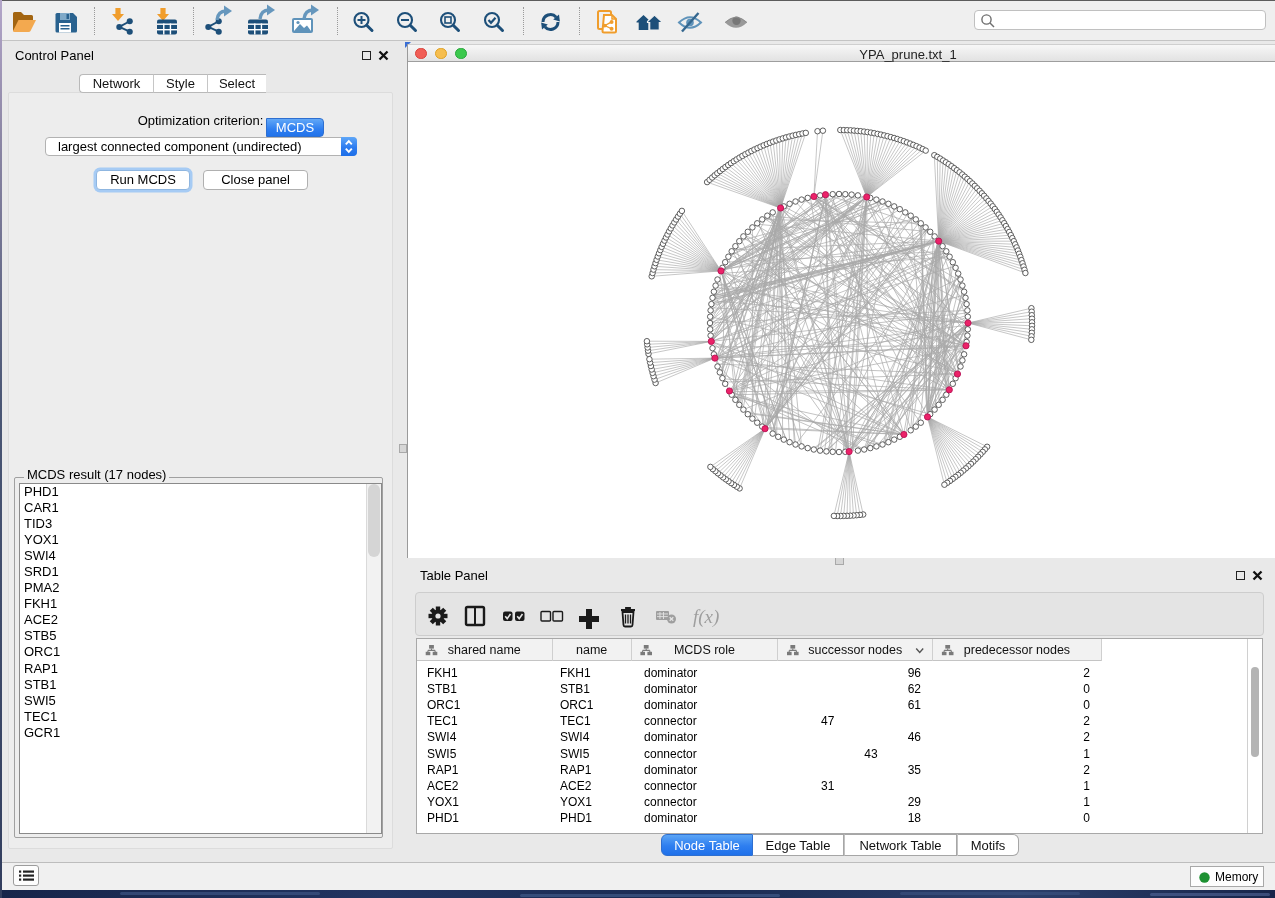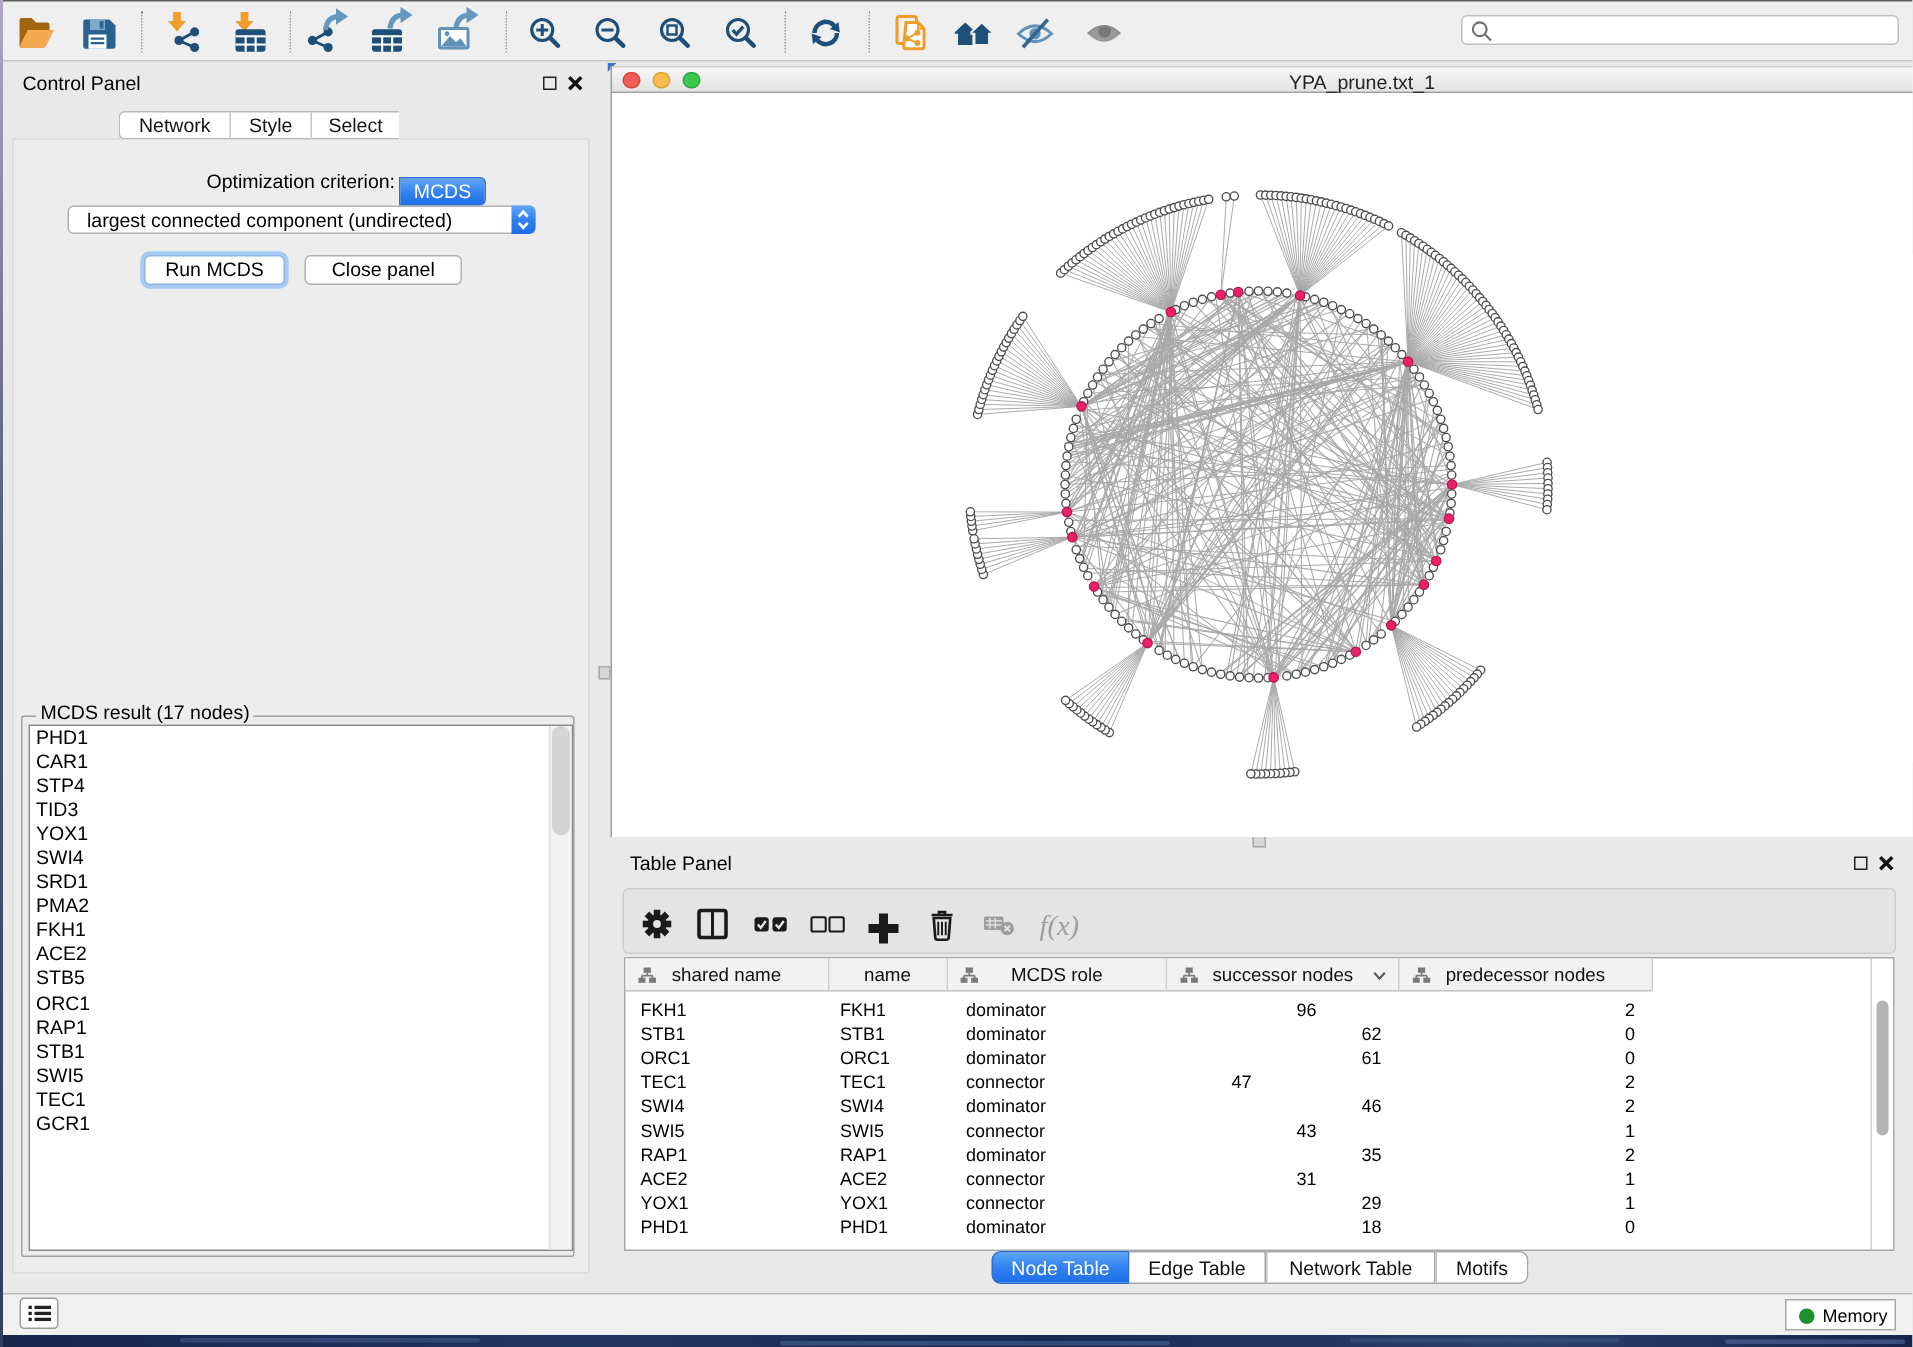--- a/index.html
+++ b/index.html
@@ -209,21 +209,20 @@
   </svg>
 </div>
 <div class="btn" id="btn-run">Run MCDS</div>
 <div class="btn" id="btn-close">Close panel</div>
 
 <div class="abs" id="fieldset"></div>
 <div class="abs" id="fs-label">MCDS result (17 nodes)</div>
 <div class="abs" id="mcds-list">
   <div>PHD1</div>
     <div>CAR1</div>
-    <div>STP4</div>
     <div>TID3</div>
     <div>YOX1</div>
   <div>SWI4</div>
     <div>SRD1</div>
     <div>PMA2</div>
     <div>FKH1</div>
     <div>ACE2</div>
   <div>STB5</div>
     <div>ORC1</div>
     <div>RAP1</div>
@@ -1143,21 +1142,21 @@
         <rect x="528.3000000000001" y="6" width="4.8" height="3.6" fill="#7a7a7a"></rect>
         <path d="M530.7 9.6 v1.8 M527.1 11.4 h7.2 M527.1 11.4 v1.6 M534.3000000000001 11.4 v1.6" stroke="#7a7a7a" stroke-width="1.1" fill="none"></path>
         <rect x="524.9000000000001" y="12.8" width="4.6" height="3.4" fill="#7a7a7a"></rect>
         <rect x="531.9000000000001" y="12.8" width="4.6" height="3.4" fill="#7a7a7a"></rect>
       </svg>
   </div>
   <div class="trow" style="top:26.0px">
       <div class="tc" style="left:10px">FKH1</div>
       <div class="tc" style="left:143px">FKH1</div>
       <div class="tc" style="left:227px">dominator</div>
-      <div class="tc" style="left:404px;width:100px;text-align:center">96</div>
+      <div class="tc" style="left:404px;width:100px;text-align:right">96</div>
       <div class="tc" style="left:573px;width:100px;text-align:right">2</div>
     </div>
     <div class="trow" style="top:42.1px">
       <div class="tc" style="left:10px">STB1</div>
       <div class="tc" style="left:143px">STB1</div>
       <div class="tc" style="left:227px">dominator</div>
       <div class="tc" style="left:404px;width:100px;text-align:right">62</div>
       <div class="tc" style="left:573px;width:100px;text-align:right">0</div>
     </div>
     <div class="trow" style="top:58.2px">
@@ -1192,21 +1191,21 @@
       <div class="tc" style="left:10px">RAP1</div>
       <div class="tc" style="left:143px">RAP1</div>
       <div class="tc" style="left:227px">dominator</div>
       <div class="tc" style="left:404px;width:100px;text-align:right">35</div>
       <div class="tc" style="left:573px;width:100px;text-align:right">2</div>
     </div>
     <div class="trow" style="top:138.70000000000002px">
       <div class="tc" style="left:10px">ACE2</div>
       <div class="tc" style="left:143px">ACE2</div>
       <div class="tc" style="left:227px">connector</div>
-      <div class="tc" style="left:404px;width:100px;text-align:center">31</div>
+      <div class="tc" style="left:404px;width:100px;text-align:left">31</div>
       <div class="tc" style="left:573px;width:100px;text-align:right">1</div>
     </div>
     <div class="trow" style="top:154.8px">
       <div class="tc" style="left:10px">YOX1</div>
       <div class="tc" style="left:143px">YOX1</div>
       <div class="tc" style="left:227px">connector</div>
       <div class="tc" style="left:404px;width:100px;text-align:right">29</div>
       <div class="tc" style="left:573px;width:100px;text-align:right">1</div>
     </div>
     <div class="trow" style="top:170.9px">

